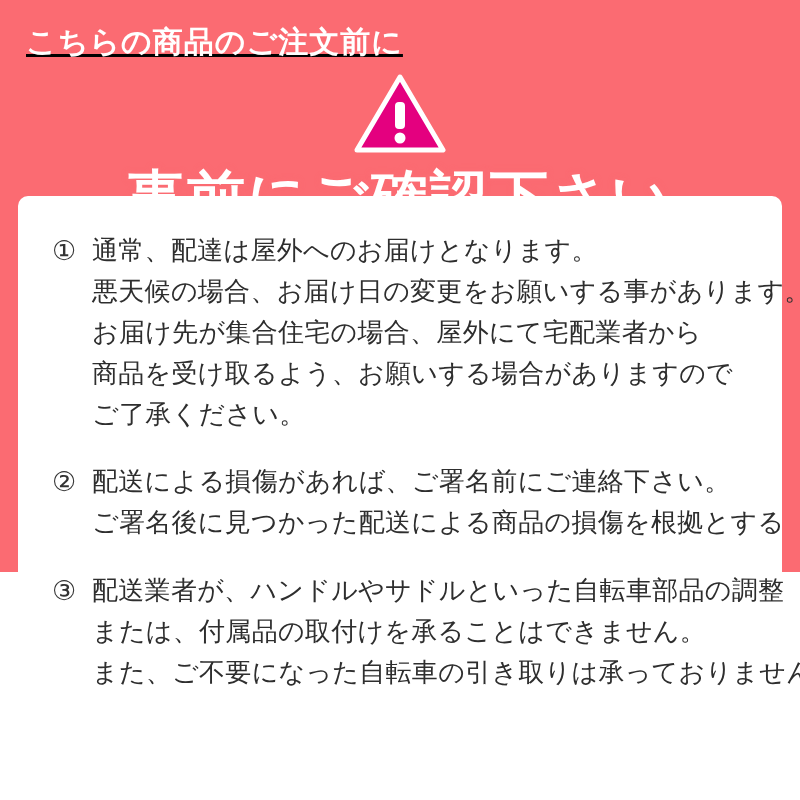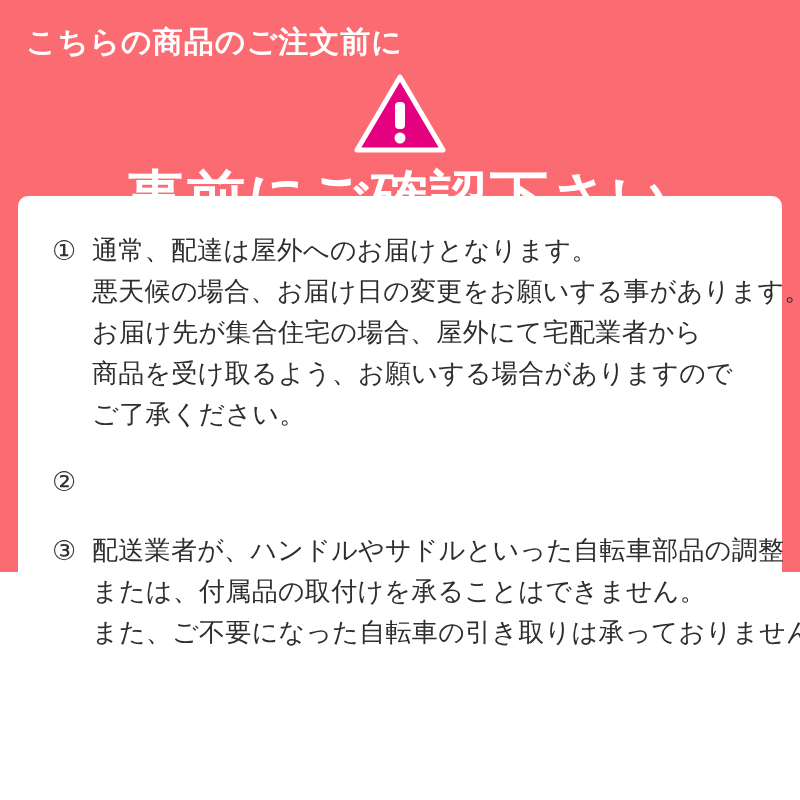--- a/index.html
+++ b/index.html
@@ -14,20 +14,21 @@
   }
   .poster {
     position: relative;
     width: 800px;
     height: 572px;
     background: #fb6b72;
     box-sizing: border-box;
     display: flex;
     flex-direction: column;
     align-items: center;
+    text-decoration: underline;
   }
   .top-note {
     width: 100%;
     box-sizing: border-box;
     padding: 24px 0 0 26px;
     color: #ffffff;
     font-size: 30px;
     font-weight: bold;
     letter-spacing: 1px;
     line-height: 1.2;
@@ -122,20 +123,22 @@
         <div class="line">悪天候の場合、お届け日の変更をお願いする事があります。</div>
         <div class="line">お届け先が集合住宅の場合、屋外にて宅配業者から</div>
         <div class="line">商品を受け取るよう、お願いする場合がありますので</div>
         <div class="line">ご了承ください。</div>
       </div>
     </div>
 
     <div class="item">
       <div class="marker">②</div>
       <div class="lines">
+        <div class="line">配送による損傷があれば、ご署名前にご連絡下さい。</div>
+        <div class="line">ご署名後に見つかった配送による商品の損傷を根拠とする</div>
       </div>
     </div>
 
     <div class="item">
       <div class="marker">③</div>
       <div class="lines">
         <div class="line">配送業者が、ハンドルやサドルといった自転車部品の調整</div>
         <div class="line">または、付属品の取付けを承ることはできません。</div>
         <div class="line">また、ご不要になった自転車の引き取りは承っておりません。</div>
       </div>

